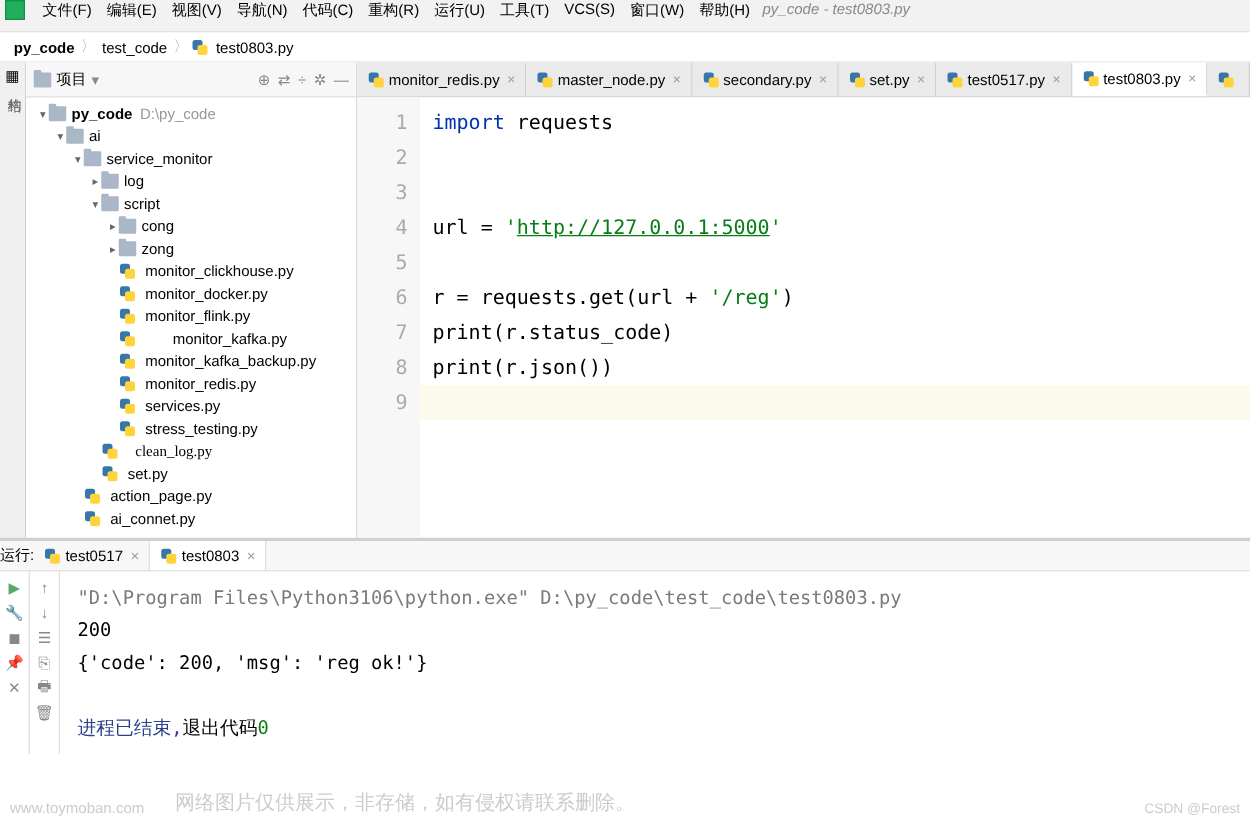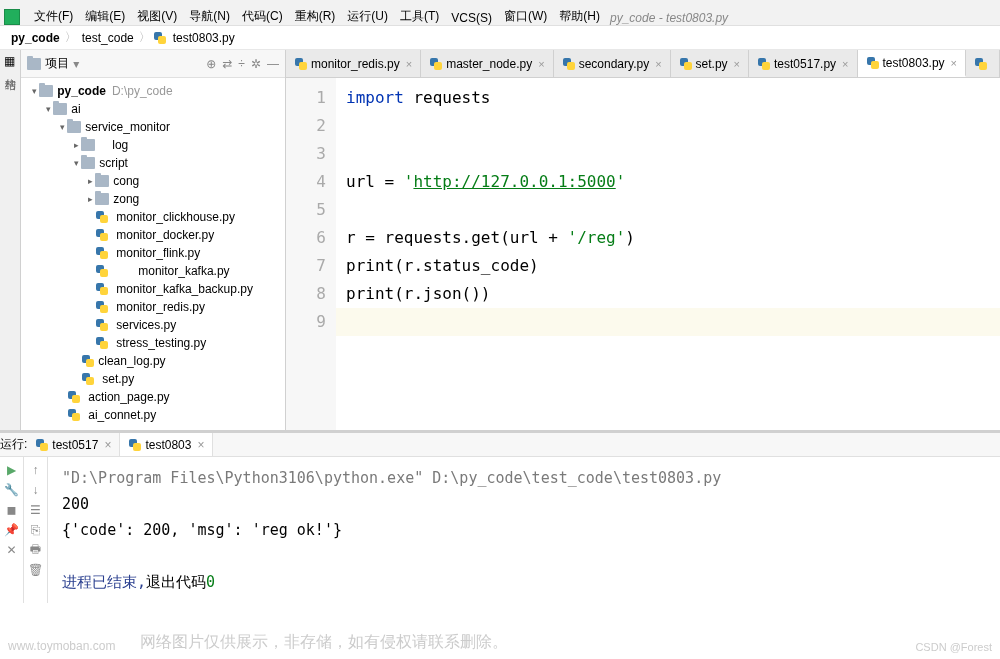--- a/index.html
+++ b/index.html
@@ -1,17 +1,17 @@
 <!DOCTYPE html>
 <html><head>
 <meta charset="utf-8">
 <style>
 * { box-sizing: border-box; margin: 0; padding: 0; }
 body { font-family: "Microsoft YaHei", Arial, sans-serif; font-size: 12px; background: #fff; color: #000; width: 1000px; height: 659px; overflow: hidden; }
-.menubar { height: 26px; display: flex; align-items: flex-end; background: #f2f2f2; border-bottom: 1px solid #e0e0e0; padding: 0 4px; }
+.menubar { height: 26px; display: flex; align-items: flex-start; background: #f2f2f2; border-bottom: 1px solid #e0e0e0; padding: 0 4px; }
 .app-icon { width: 16px; height: 16px; background: #21af5c; border: 1px solid #1a8c49; margin-right: 8px; }
 .menu-item { padding: 0 6px; cursor: pointer; }
 .window-title { margin-left: 4px; color: #888; font-style: italic; }
 .navbar { height: 24px; background: #fff; display: flex; align-items: center; padding: 0 8px; border-bottom: 1px solid #e8e8e8; }
 .crumb { padding: 0 3px; }
 .crumb.bold { font-weight: bold; }
 .crumb-sep { color: #aaa; padding: 0 2px; }
 .py-icon { width: 14px; height: 14px; display: inline-block; vertical-align: middle; margin-right: 3px; position: relative; }
 .py-icon::before { content: ""; position: absolute; width: 8px; height: 8px; background: #3776ab; border-radius: 2px; top: 1px; left: 1px; }
 .py-icon::after { content: ""; position: absolute; width: 8px; height: 8px; background: #ffd43b; border-radius: 2px; bottom: 1px; right: 1px; }
@@ -126,21 +126,21 @@
             <span style="margin-left: 4px;">ai</span>
           </div>
           <div class="tree-row pad-2">
             <span class="arrow">▾</span>
             <span class="folder-ic"></span>
             <span style="margin-left: 4px;">service_monitor</span>
           </div>
           <div class="tree-row pad-3">
             <span class="arrow">▸</span>
             <span class="folder-ic"></span>
-            <span style="margin-left: 17px;">log</span>
+            <span style="margin-left: 4px;">log</span>
           </div>
           <div class="tree-row pad-3">
             <span class="arrow">▾</span>
             <span class="folder-ic"></span>
             <span style="margin-left: 4px;">script</span>
           </div>
           <div class="tree-row pad-4">
             <span class="arrow">▸</span>
             <span class="folder-ic"></span>
             <span style="margin-left: 4px;">cong</span>
@@ -186,21 +186,21 @@
             <span style="margin-left: 4px;">services.py</span>
           </div>
           <div class="tree-row pad-4">
             <span class="arrow"></span>
             <span class="py-icon"></span>
             <span style="margin-left: 4px;">stress_testing.py</span>
           </div>
           <div class="tree-row pad-3">
             <span class="arrow"></span>
             <span class="py-icon"></span>
-            <span style="margin-left: 0;">clean_log.py</span>
+            <span style="margin-left: 10px; font-family: Liberation Serif, serif;">clean_log.py</span>
           </div>
           <div class="tree-row pad-3">
             <span class="arrow"></span>
             <span class="py-icon"></span>
             <span style="margin-left: 4px;">set.py</span>
           </div>
           <div class="tree-row pad-2">
             <span class="arrow"></span>
             <span class="py-icon"></span>
             <span style="margin-left: 4px;">action_page.py</span>

